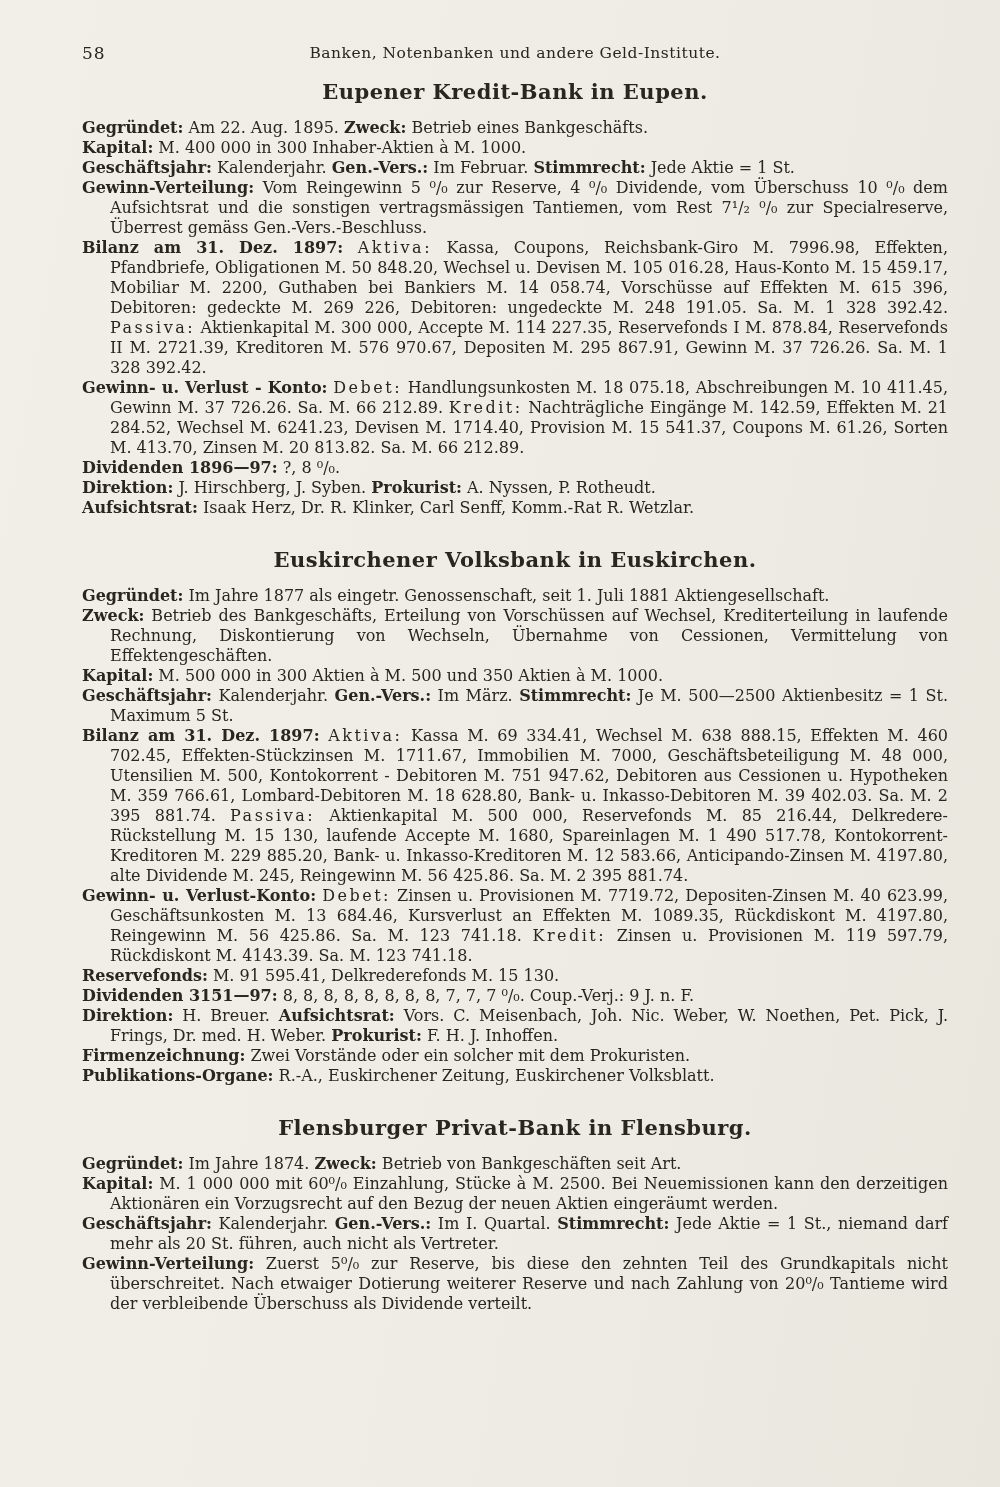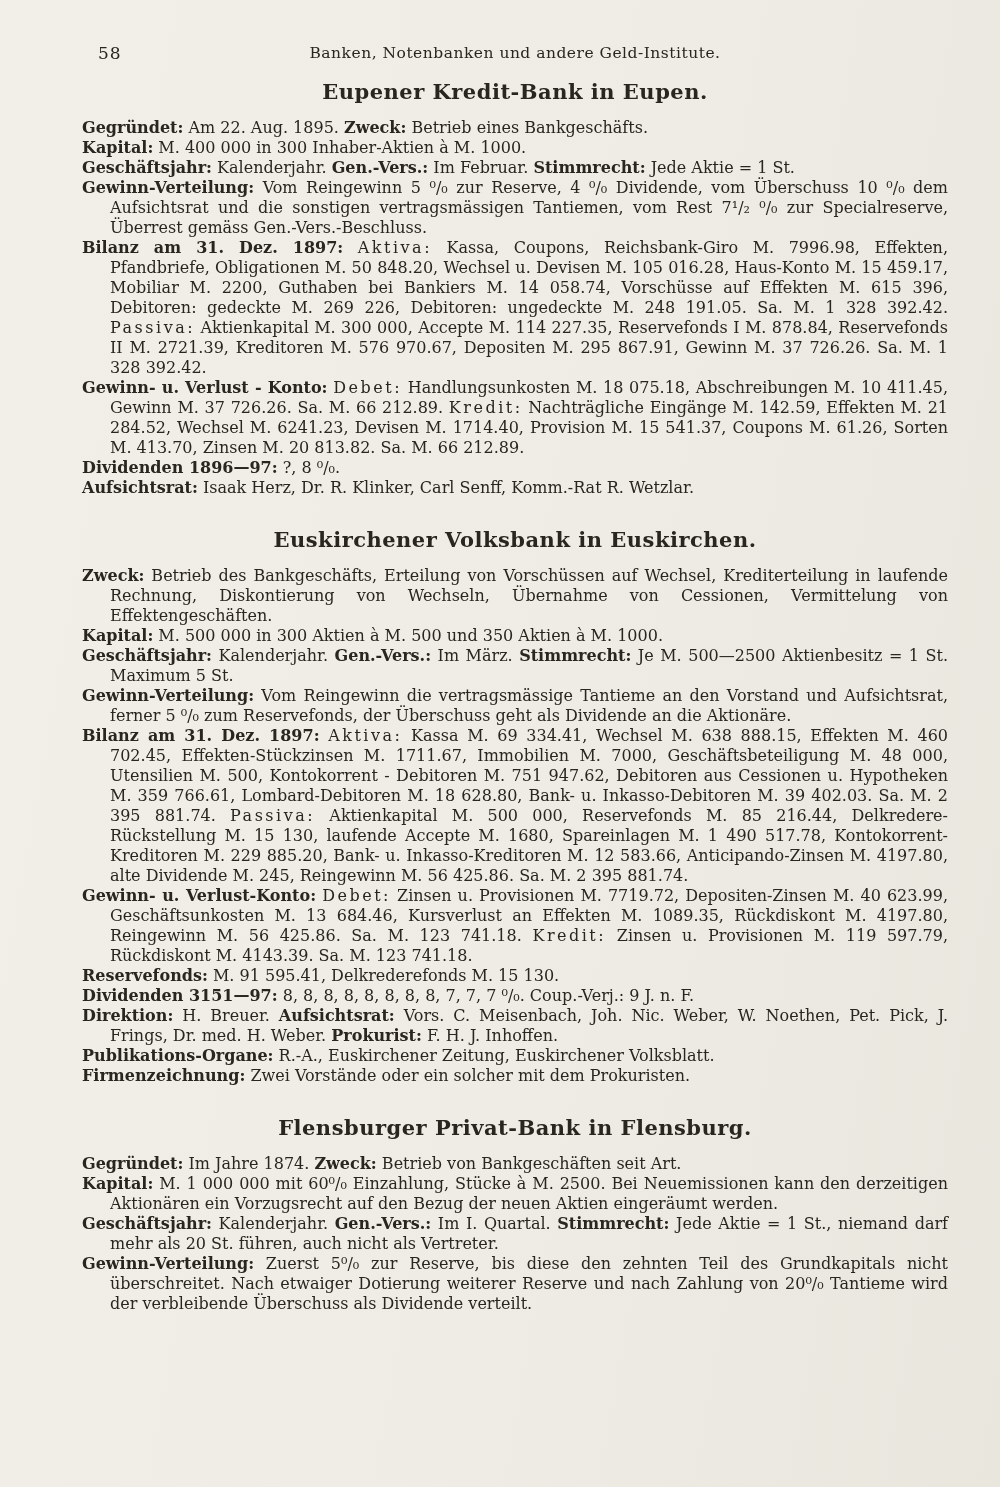--- a/index.html
+++ b/index.html
@@ -18,21 +18,21 @@
   }
   .page-header {
     position: relative;
     text-align: center;
     font-size: 15.5px;
     letter-spacing: 0.5px;
     margin-bottom: 6px;
   }
   .page-number {
     position: absolute;
-    left: 16px;
+    left: 0;
     top: -1px;
     font-size: 17px;
     letter-spacing: 1px;
   }
   .section-title {
     font-size: 21px;
     line-height: 1.15;
     font-weight: bold;
     text-align: center;
     margin: 30px 0 14px 0;
@@ -59,32 +59,33 @@
   </div>
   <div id="sections">
       <h2 class="section-title">Eupener Kredit-Bank in Eupen.</h2>
       <p class="entry"><span class="b">Gegründet:</span><span class=""> Am 22. Aug. 1895.  </span><span class="b">Zweck:</span><span class=""> Betrieb eines Bankgeschäfts.</span></p>
       <p class="entry"><span class="b">Kapital:</span><span class=""> M. 400 000 in 300 Inhaber-Aktien à M. 1000.</span></p>
       <p class="entry"><span class="b">Geschäftsjahr:</span><span class=""> Kalenderjahr.  </span><span class="b">Gen.-Vers.:</span><span class=""> Im Februar.  </span><span class="b">Stimmrecht:</span><span class=""> Jede Aktie = 1 St.</span></p>
       <p class="entry"><span class="b">Gewinn-Verteilung:</span><span class=""> Vom Reingewinn 5 ⁰/₀ zur Reserve, 4 ⁰/₀ Dividende, vom Überschuss 10 ⁰/₀ dem Aufsichtsrat und die sonstigen vertragsmässigen Tantiemen, vom Rest 7¹/₂ ⁰/₀ zur Specialreserve, Überrest gemäss Gen.-Vers.-Beschluss.</span></p>
       <p class="entry"><span class="b">Bilanz am 31. Dez. 1897:</span><span class=""> </span><span class=" sp">Aktiva:</span><span class=""> Kassa, Coupons, Reichsbank-Giro M. 7996.98, Effekten, Pfandbriefe, Obligationen M. 50 848.20, Wechsel u. Devisen M. 105 016.28, Haus-Konto M. 15 459.17, Mobiliar M. 2200, Guthaben bei Bankiers M. 14 058.74, Vorschüsse auf Effekten M. 615 396, Debitoren: gedeckte M. 269 226, Debitoren: ungedeckte M. 248 191.05. Sa. M. 1 328 392.42.  </span><span class=" sp">Passiva:</span><span class=""> Aktienkapital M. 300 000, Accepte M. 114 227.35, Reservefonds I M. 878.84, Reservefonds II M. 2721.39, Kreditoren M. 576 970.67, Depositen M. 295 867.91, Gewinn M. 37 726.26. Sa. M. 1 328 392.42.</span></p>
       <p class="entry"><span class="b">Gewinn- u. Verlust - Konto:</span><span class=""> </span><span class=" sp">Debet:</span><span class=""> Handlungsunkosten M. 18 075.18, Abschreibungen M. 10 411.45, Gewinn M. 37 726.26. Sa. M. 66 212.89.  </span><span class=" sp">Kredit:</span><span class=""> Nachträgliche Eingänge M. 142.59, Effekten M. 21 284.52, Wechsel M. 6241.23, Devisen M. 1714.40, Provision M. 15 541.37, Coupons M. 61.26, Sorten M. 413.70, Zinsen M. 20 813.82. Sa. M. 66 212.89.</span></p>
       <p class="entry"><span class="b">Dividenden 1896—97:</span><span class=""> ?, 8 ⁰/₀.</span></p>
+      <p class="entry"><span class="b">Direktion:</span><span class=""> J. Hirschberg, J. Syben.  </span><span class="b">Prokurist:</span><span class=""> A. Nyssen, P. Rotheudt.</span></p>
       <p class="entry"><span class="b">Aufsichtsrat:</span><span class=""> Isaak Herz, Dr. R. Klinker, Carl Senff, Komm.-Rat R. Wetzlar.</span></p>
       <h2 class="section-title">Euskirchener Volksbank in Euskirchen.</h2>
+      <p class="entry"><span class="b">Gegründet:</span><span class=""> Im Jahre 1877 als eingetr. Genossenschaft, seit 1. Juli 1881 Aktiengesellschaft.</span></p>
       <p class="entry"><span class="b">Zweck:</span><span class=""> Betrieb des Bankgeschäfts, Erteilung von Vorschüssen auf Wechsel, Krediterteilung in laufende Rechnung, Diskontierung von Wechseln, Übernahme von Cessionen, Vermittelung von Effektengeschäften.</span></p>
       <p class="entry"><span class="b">Kapital:</span><span class=""> M. 500 000 in 300 Aktien à M. 500 und 350 Aktien à M. 1000.</span></p>
       <p class="entry"><span class="b">Geschäftsjahr:</span><span class=""> Kalenderjahr.  </span><span class="b">Gen.-Vers.:</span><span class=""> Im März.  </span><span class="b">Stimmrecht:</span><span class=""> Je M. 500—2500 Aktienbesitz = 1 St.  Maximum 5 St.</span></p>
-      <p class="entry"><span class="b">Gewinn-Verteilung:</span><span class=""> Vom Reingewinn die vertragsmässige Tantieme an den Vorstand und Aufsichtsrat, ferner 5 ⁰/₀ zum Reservefonds, der Überschuss geht als Dividende an die Aktionäre.</span></p>
       <p class="entry"><span class="b">Bilanz am 31. Dez. 1897:</span><span class=""> </span><span class=" sp">Aktiva:</span><span class=""> Kassa M. 69 334.41, Wechsel M. 638 888.15, Effekten M. 460 702.45, Effekten-Stückzinsen M. 1711.67, Immobilien M. 7000, Geschäftsbeteiligung M. 48 000, Utensilien M. 500, Kontokorrent - Debitoren M. 751 947.62, Debitoren aus Cessionen u. Hypotheken M. 359 766.61, Lombard-Debitoren M. 18 628.80, Bank- u. Inkasso-Debitoren M. 39 402.03. Sa. M. 2 395 881.74.  </span><span class=" sp">Passiva:</span><span class=""> Aktienkapital M. 500 000, Reservefonds M. 85 216.44, Delkredere-Rückstellung M. 15 130, laufende Accepte M. 1680, Spareinlagen M. 1 490 517.78, Kontokorrent-Kreditoren M. 229 885.20, Bank- u. Inkasso-Kreditoren M. 12 583.66, Anticipando-Zinsen M. 4197.80, alte Dividende M. 245, Reingewinn M. 56 425.86. Sa. M. 2 395 881.74.</span></p>
       <p class="entry"><span class="b">Gewinn- u. Verlust-Konto:</span><span class=""> </span><span class=" sp">Debet:</span><span class=""> Zinsen u. Provisionen M. 7719.72, Depositen-Zinsen M. 40 623.99, Geschäftsunkosten M. 13 684.46, Kursverlust an Effekten M. 1089.35, Rückdiskont M. 4197.80, Reingewinn M. 56 425.86. Sa. M. 123 741.18.  </span><span class=" sp">Kredit:</span><span class=""> Zinsen u. Provisionen M. 119 597.79, Rückdiskont M. 4143.39. Sa. M. 123 741.18.</span></p>
       <p class="entry"><span class="b">Reservefonds:</span><span class=""> M. 91 595.41, Delkrederefonds M. 15 130.</span></p>
       <p class="entry"><span class="b">Dividenden 3151—97:</span><span class=""> 8, 8, 8, 8, 8, 8, 8, 8, 7, 7, 7 ⁰/₀.  Coup.-Verj.: 9 J. n. F.</span></p>
       <p class="entry"><span class="b">Direktion:</span><span class=""> H. Breuer.  </span><span class="b">Aufsichtsrat:</span><span class=""> Vors. C. Meisenbach, Joh. Nic. Weber, W. Noethen, Pet. Pick, J. Frings, Dr. med. H. Weber.  </span><span class="b">Prokurist:</span><span class=""> F. H. J. Inhoffen.</span></p>
+      <p class="entry"><span class="b">Firmenzeichnung:</span><span class=""> Zwei Vorstände oder ein solcher mit dem Prokuristen.</span></p>
       <p class="entry"><span class="b">Publikations-Organe:</span><span class=""> R.-A., Euskirchener Zeitung, Euskirchener Volksblatt.</span></p>
-      <p class="entry"><span class="b">Firmenzeichnung:</span><span class=""> Zwei Vorstände oder ein solcher mit dem Prokuristen.</span></p>
       <h2 class="section-title">Flensburger Privat-Bank in Flensburg.</h2>
       <p class="entry"><span class="b">Gegründet:</span><span class=""> Im Jahre 1874.  </span><span class="b">Zweck:</span><span class=""> Betrieb von Bankgeschäften seit Art.</span></p>
       <p class="entry"><span class="b">Kapital:</span><span class=""> M. 1 000 000 mit 60⁰/₀ Einzahlung, Stücke à M. 2500.  Bei Neuemissionen kann den derzeitigen Aktionären ein Vorzugsrecht auf den Bezug der neuen Aktien eingeräumt werden.</span></p>
       <p class="entry"><span class="b">Geschäftsjahr:</span><span class=""> Kalenderjahr.  </span><span class="b">Gen.-Vers.:</span><span class=""> Im I. Quartal.  </span><span class="b">Stimmrecht:</span><span class=""> Jede Aktie = 1 St., niemand darf mehr als 20 St. führen, auch nicht als Vertreter.</span></p>
       <p class="entry"><span class="b">Gewinn-Verteilung:</span><span class=""> Zuerst 5⁰/₀ zur Reserve, bis diese den zehnten Teil des Grundkapitals nicht überschreitet.  Nach etwaiger Dotierung weiterer Reserve und nach Zahlung von 20⁰/₀ Tantieme wird der verbleibende Überschuss als Dividende verteilt.</span></p>
     </div>
 </div>
 
 </body></html>

